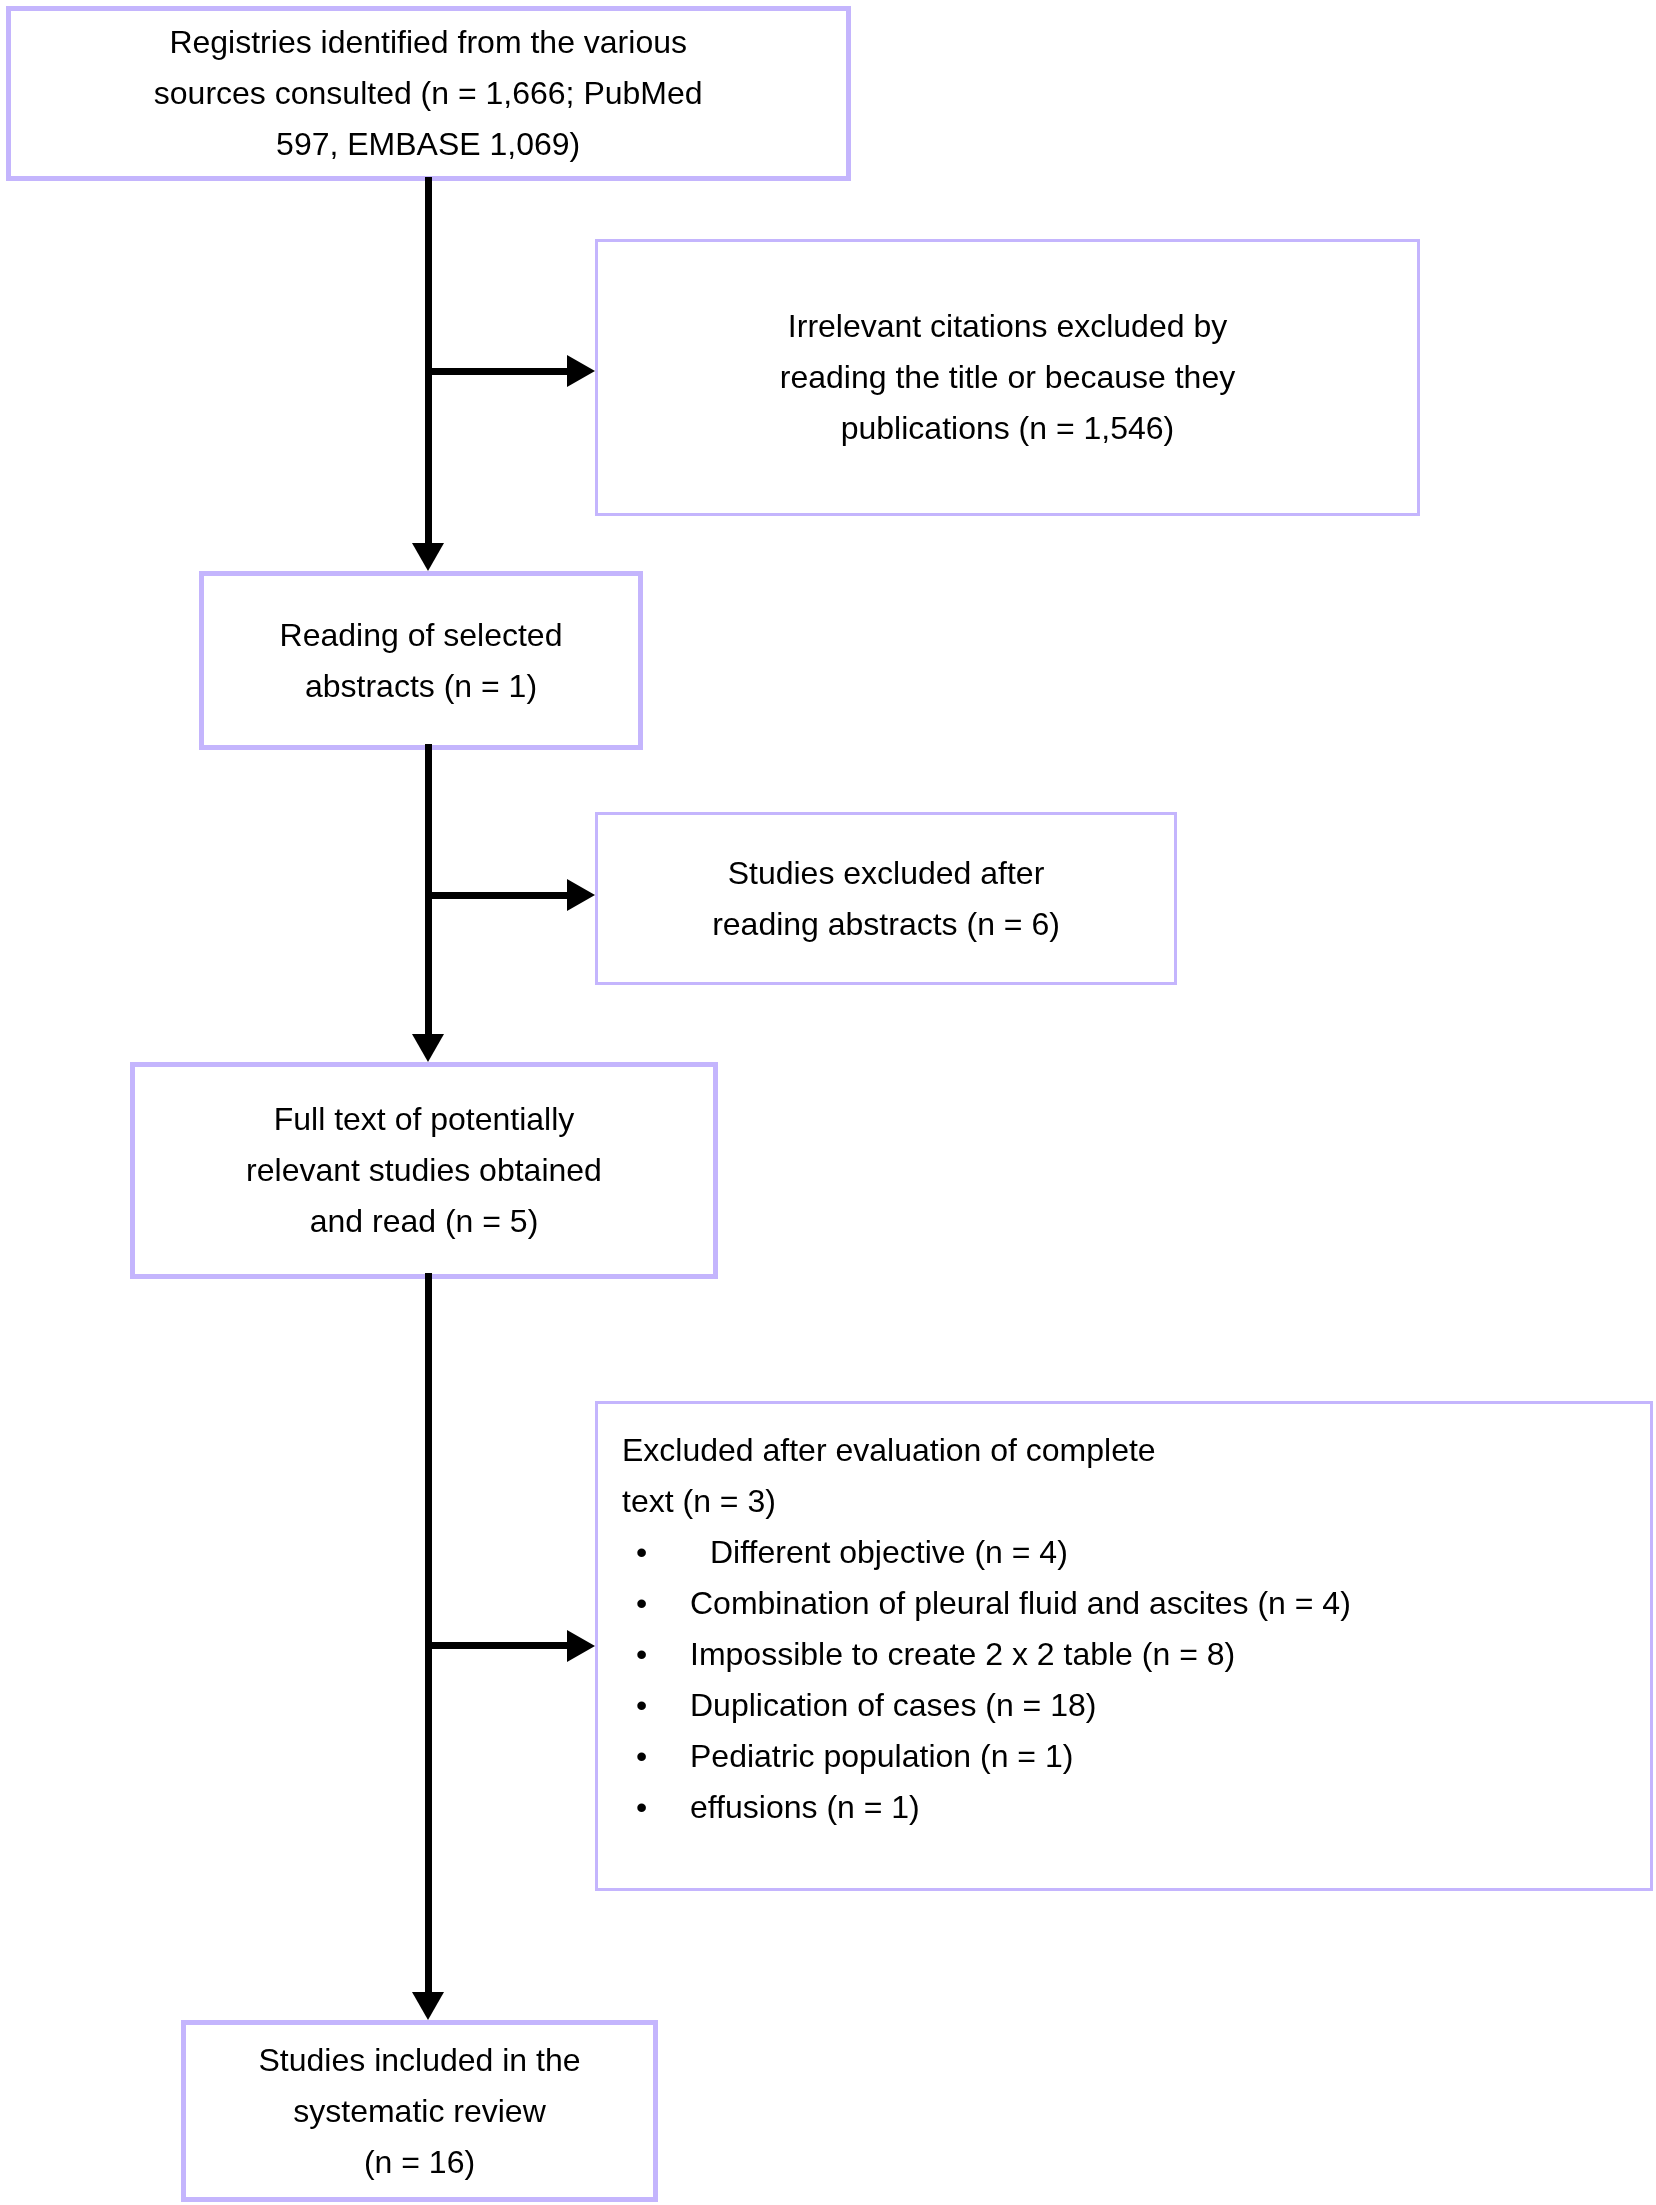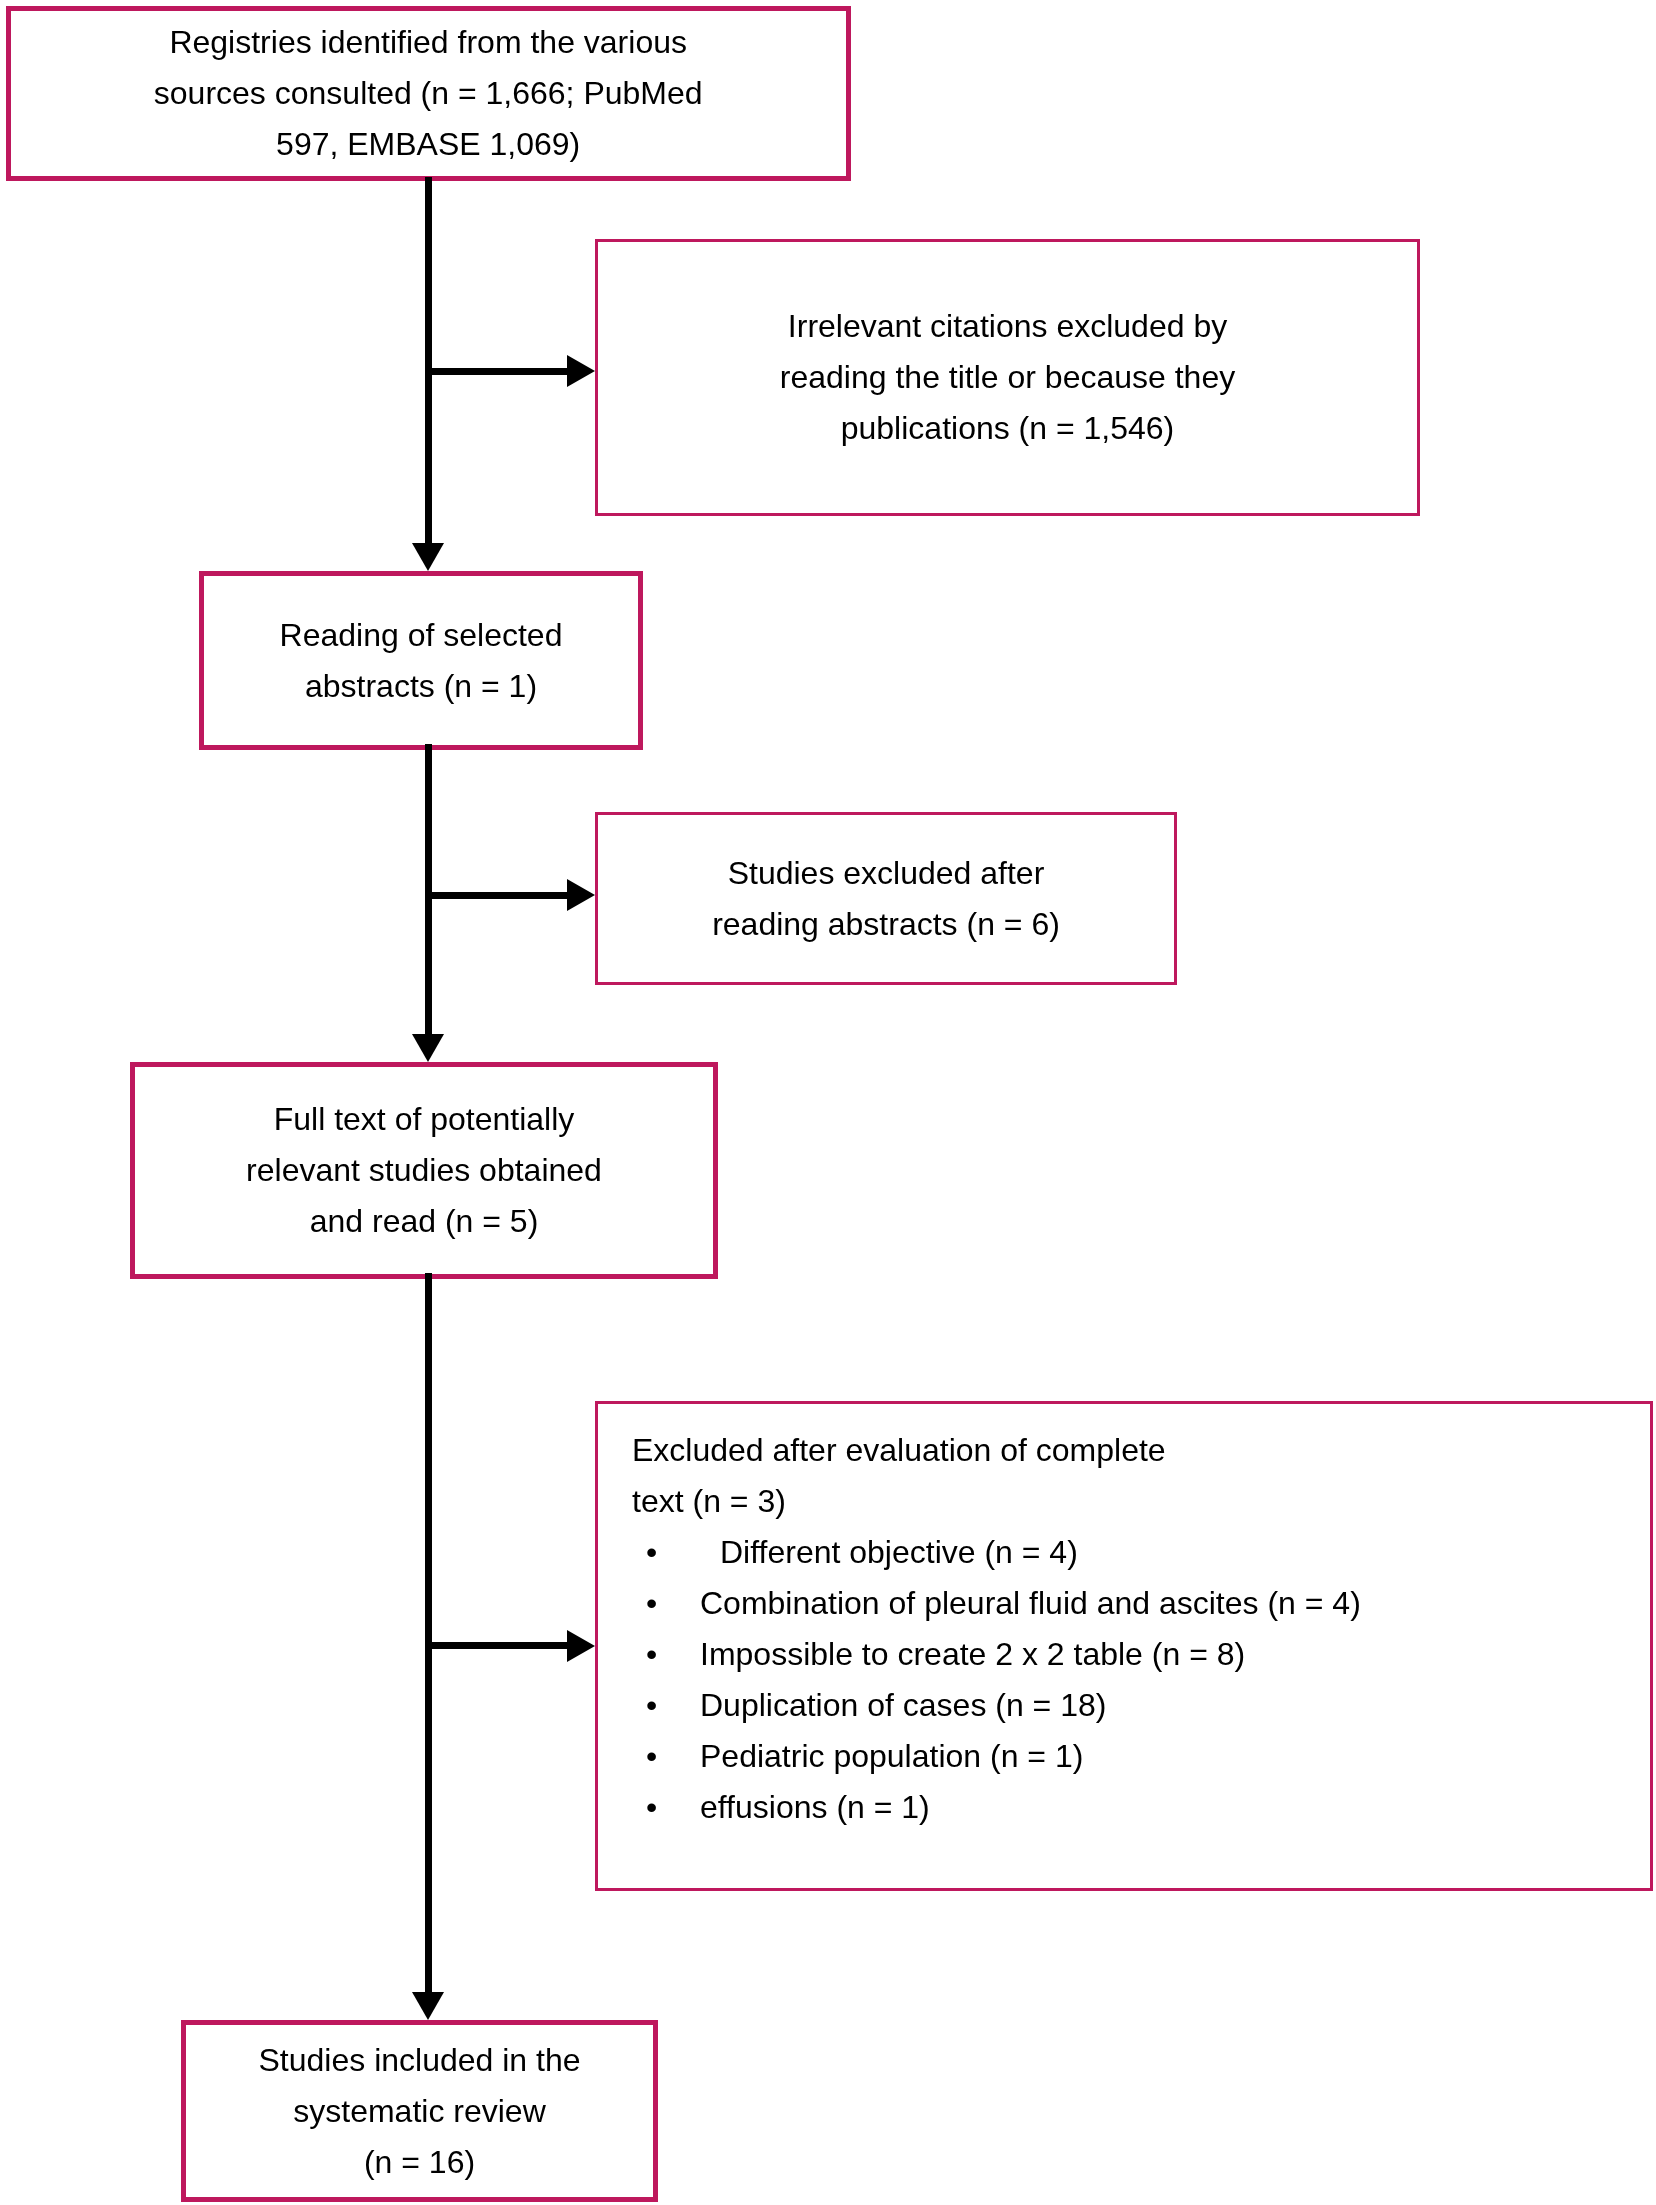--- a/index.html
+++ b/index.html
@@ -12,35 +12,35 @@
     width: 1657px;
     height: 2205px;
     background: #ffffff;
     font-family: "Liberation Sans", "DejaVu Sans", sans-serif;
     color: #000000;
   }
   .box {
     position: absolute;
     box-sizing: border-box;
     background: #ffffff;
-    border: 5px solid #be185d;
+    border: 5px solid #c4b5fd;
     display: flex;
     flex-direction: column;
     justify-content: center;
     align-items: center;
     text-align: center;
     font-size: 32px;
     line-height: 51px;
   }
   .box--thin { border-width: 3.5px; }
   .box--bullets {
     justify-content: flex-start;
     align-items: stretch;
     text-align: left;
-    padding: 21px 23px 0 34px;
+    padding: 21px 23px 0 24px;
   }
   .line { white-space: nowrap; }
   .heading-block { margin: 0; }
   .bullet-row { display: flex; align-items: flex-start; }
   .bullet-marker {
     width: 68px;
     flex: 0 0 68px;
     padding-left: 14px;
     box-sizing: border-box;
   }

